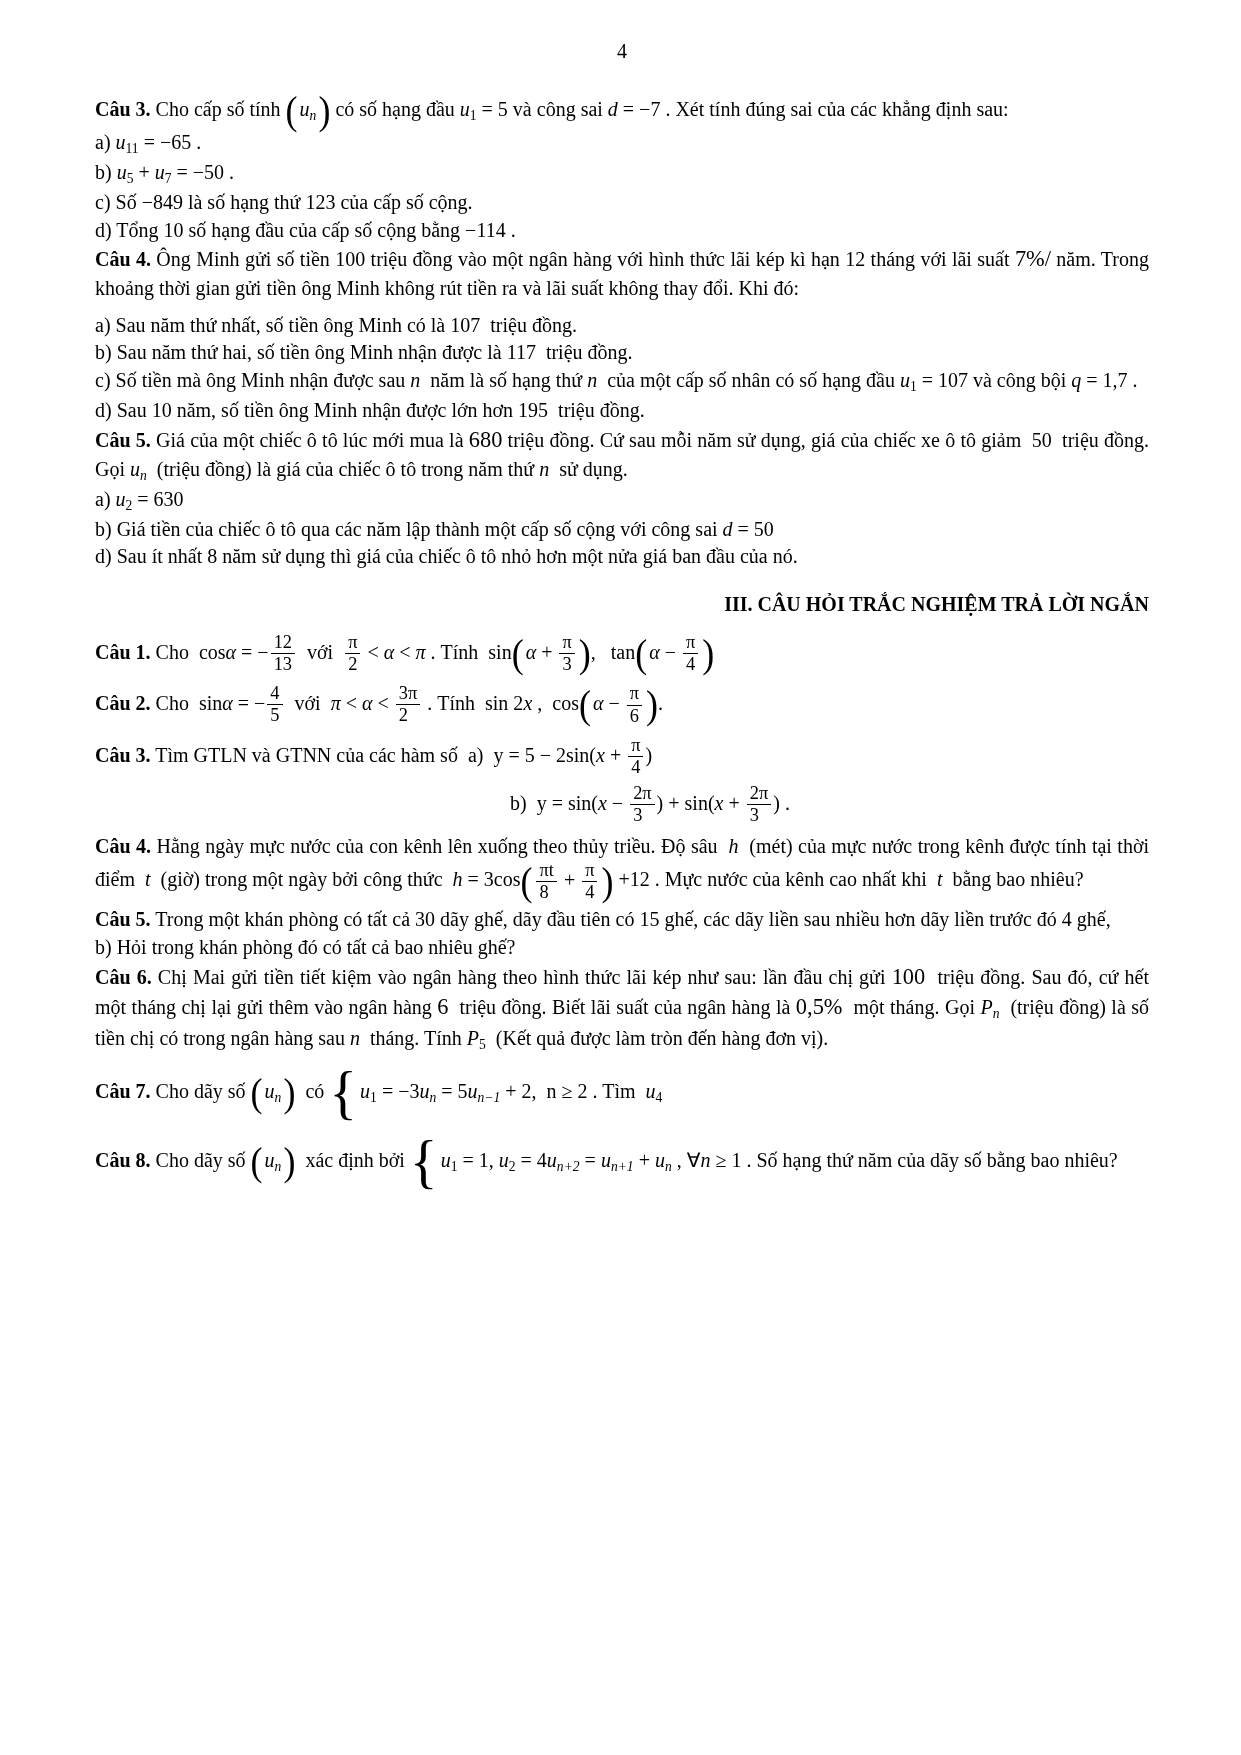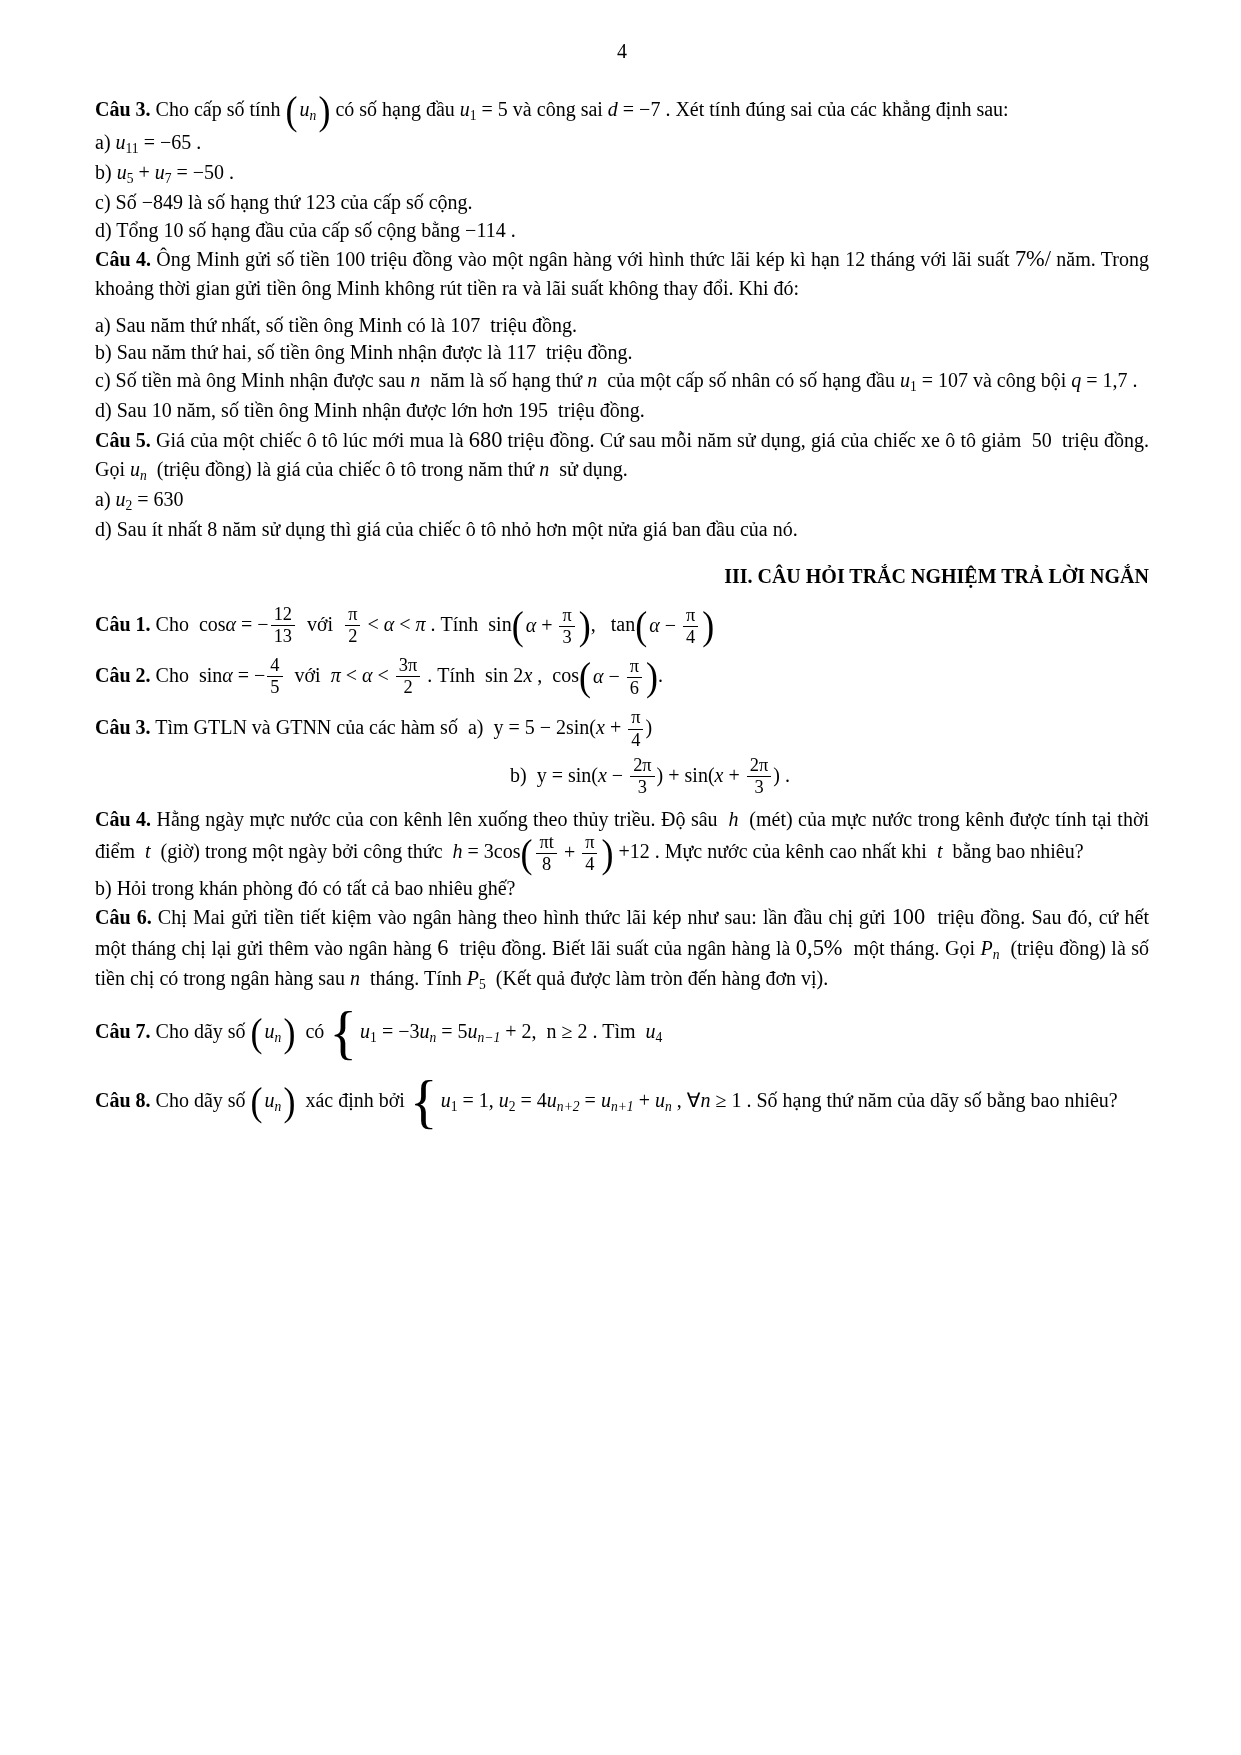--- a/index.html
+++ b/index.html
@@ -21,21 +21,21 @@
   .page-number { text-align: center; margin-bottom: 30px; }
   .para { text-align: justify; line-height: 1.38; margin: 0; }
   .run { white-space: pre-wrap; }
   .bold { font-weight: bold; }
   .ital { font-style: italic; }
   .big  { font-size: 1.12em; }
   .subscr { font-size: 0.68em; vertical-align: -0.32em; }
   .frac {
     display: inline-block;
     vertical-align: -0.62em;
-    text-align: center;
+    text-align: left;
     line-height: 1.05;
     margin: 0 2px;
     font-size: 0.92em;
   }
   .fnum { display: block; padding: 0 3px 1px; border-bottom: 1.2px solid #000; }
   .fden { display: block; padding: 1px 3px 0; }
   .bigparen { display: inline-flex; align-items: center; vertical-align: middle; }
   .psym {
     font-size: 1.8em;
     line-height: 1;
@@ -71,20 +71,21 @@
       <div class="para"><span class="run">b) </span><span class="run ital">u</span><span class="run subscr">5</span><span class="run"> + </span><span class="run ital">u</span><span class="run subscr">7</span><span class="run"> = −50 .</span></div>
       <div class="para"><span class="run">c) Số −849 là số hạng thứ 123 của cấp số cộng.</span></div>
       <div class="para"><span class="run">d) Tổng 10 số hạng đầu của cấp số cộng bằng −114 .</span></div>
       <div class="para"><span class="run bold">Câu 4.</span><span class="run"> Ông Minh gửi số tiền 100 triệu đồng vào một ngân hàng với hình thức lãi kép kì hạn 12 tháng với lãi suất </span><span class="run big">7%/</span><span class="run"> năm. Trong khoảng thời gian gửi tiền ông Minh không rút tiền ra và lãi suất không thay đổi. Khi đó:</span></div>
       <div class="para" style="margin-top: 0.45em;"><span class="run">a) Sau năm thứ nhất, số tiền ông Minh có là 107  triệu đồng.</span></div>
       <div class="para"><span class="run">b) Sau năm thứ hai, số tiền ông Minh nhận được là 117  triệu đồng.</span></div>
       <div class="para"><span class="run">c) Số tiền mà ông Minh nhận được sau </span><span class="run ital">n</span><span class="run">  năm là số hạng thứ </span><span class="run ital">n</span><span class="run">  của một cấp số nhân có số hạng đầu </span><span class="run ital">u</span><span class="run subscr">1</span><span class="run"> = 107 và công bội </span><span class="run ital">q</span><span class="run"> = 1,7 .</span></div>
       <div class="para"><span class="run">d) Sau 10 năm, số tiền ông Minh nhận được lớn hơn 195  triệu đồng.</span></div>
       <div class="para"><span class="run bold">Câu 5.</span><span class="run"> Giá của một chiếc ô tô lúc mới mua là </span><span class="run big">680</span><span class="run"> triệu đồng. Cứ sau mỗi năm sử dụng, giá của chiếc xe ô tô giảm  50  triệu đồng. Gọi </span><span class="run ital">u</span><span class="run subscr ital">n</span><span class="run">  (triệu đồng) là giá của chiếc ô tô trong năm thứ </span><span class="run ital">n</span><span class="run">  sử dụng.</span></div>
       <div class="para"><span class="run">a) </span><span class="run ital">u</span><span class="run subscr">2</span><span class="run"> = 630</span></div>
+      <div class="para"><span class="run">b) Giá tiền của chiếc ô tô qua các năm lập thành một cấp số cộng với công sai </span><span class="run ital">d</span><span class="run"> = 50</span></div>
       <div class="para"><span class="run">d) Sau ít nhất 8 năm sử dụng thì giá của chiếc ô tô nhỏ hơn một nửa giá ban đầu của nó.</span></div>
       <div class="para heading" style="margin-top: 1em;"><span class="run bold">III. CÂU HỎI TRẮC NGHIỆM TRẢ LỜI NGẮN</span></div>
       <div class="para" style="margin-top: 0.7em;"><span class="run bold">Câu 1.</span><span class="run"> Cho  cos</span><span class="run ital">α</span><span class="run"> = −</span><span class="frac"><span class="fnum">12</span><span class="fden">13</span></span><span class="run">  với  </span><span class="frac"><span class="fnum">π</span><span class="fden">2</span></span><span class="run"> &lt; </span><span class="run ital">α</span><span class="run"> &lt; </span><span class="run ital">π</span><span class="run"> . Tính  sin</span><span class="bigparen">
           <span class="psym">(</span>
           <span class="pinner"><span class="run ital">α</span><span class="run"> + </span><span class="frac"><span class="fnum">π</span><span class="fden">3</span></span></span>
           <span class="psym">)</span>
         </span><span class="run">,   tan</span><span class="bigparen">
           <span class="psym">(</span>
           <span class="pinner"><span class="run ital">α</span><span class="run"> − </span><span class="frac"><span class="fnum">π</span><span class="fden">4</span></span></span>
           <span class="psym">)</span>
@@ -94,20 +95,21 @@
           <span class="pinner"><span class="run ital">α</span><span class="run"> − </span><span class="frac"><span class="fnum">π</span><span class="fden">6</span></span></span>
           <span class="psym">)</span>
         </span><span class="run">.</span></div>
       <div class="para" style="margin-top: 0.5em;"><span class="run bold">Câu 3.</span><span class="run"> Tìm GTLN và GTNN của các hàm số  a)  y = 5 − 2sin(</span><span class="run ital">x</span><span class="run"> + </span><span class="frac"><span class="fnum">π</span><span class="fden">4</span></span><span class="run">)</span></div>
       <div class="para" style="margin-top: 0.3em; padding-left: 415px;"><span class="run">b)  y = sin(</span><span class="run ital">x</span><span class="run"> − </span><span class="frac"><span class="fnum">2π</span><span class="fden">3</span></span><span class="run">) + sin(</span><span class="run ital">x</span><span class="run"> + </span><span class="frac"><span class="fnum">2π</span><span class="fden">3</span></span><span class="run">) .</span></div>
       <div class="para" style="margin-top: 0.4em;"><span class="run bold">Câu 4.</span><span class="run"> Hằng ngày mực nước của con kênh lên xuống theo thủy triều. Độ sâu  </span><span class="run ital">h</span><span class="run">  (mét) của mực nước trong kênh được tính tại thời điểm  </span><span class="run ital">t</span><span class="run">  (giờ) trong một ngày bởi công thức  </span><span class="run ital">h</span><span class="run"> = 3cos</span><span class="bigparen">
           <span class="psym">(</span>
           <span class="pinner"><span class="frac"><span class="fnum">πt</span><span class="fden">8</span></span><span class="run"> + </span><span class="frac"><span class="fnum">π</span><span class="fden">4</span></span></span>
           <span class="psym">)</span>
         </span><span class="run"> +12 . Mực nước của kênh cao nhất khi  </span><span class="run ital">t</span><span class="run">  bằng bao nhiêu?</span></div>
+      <div class="para" style="margin-top: 0.2em;"><span class="run bold">Câu 5.</span><span class="run"> Trong một khán phòng có tất cả 30 dãy ghế, dãy đầu tiên có 15 ghế, các dãy liền sau nhiều hơn dãy liền trước đó 4 ghế,</span></div>
       <div class="para"><span class="run">b) Hỏi trong khán phòng đó có tất cả bao nhiêu ghế?</span></div>
       <div class="para"><span class="run bold">Câu 6.</span><span class="run"> Chị Mai gửi tiền tiết kiệm vào ngân hàng theo hình thức lãi kép như sau: lần đầu chị gửi </span><span class="run big">100</span><span class="run">  triệu đồng. Sau đó, cứ hết một tháng chị lại gửi thêm vào ngân hàng </span><span class="run big">6</span><span class="run">  triệu đồng. Biết lãi suất của ngân hàng là </span><span class="run big">0,5%</span><span class="run">  một tháng. Gọi </span><span class="run ital">P</span><span class="run subscr ital">n</span><span class="run">  (triệu đồng) là số tiền chị có trong ngân hàng sau </span><span class="run ital">n</span><span class="run">  tháng. Tính </span><span class="run ital">P</span><span class="run subscr">5</span><span class="run">  (Kết quả được làm tròn đến hàng đơn vị).</span></div>
       <div class="para" style="margin-top: 0.35em;"><span class="run bold">Câu 7.</span><span class="run"> Cho dãy số </span><span class="bigparen">
           <span class="psym">(</span>
           <span class="pinner"><span class="run ital">u</span><span class="run subscr ital">n</span></span>
           <span class="psym">)</span>
         </span><span class="run">  có </span><span class="cases">
           <span class="brace">{</span>
           <span class="cases-col">
             <span class="cases-line"><span class="run ital">u</span><span class="run subscr">1</span><span class="run"> = −3</span></span>

